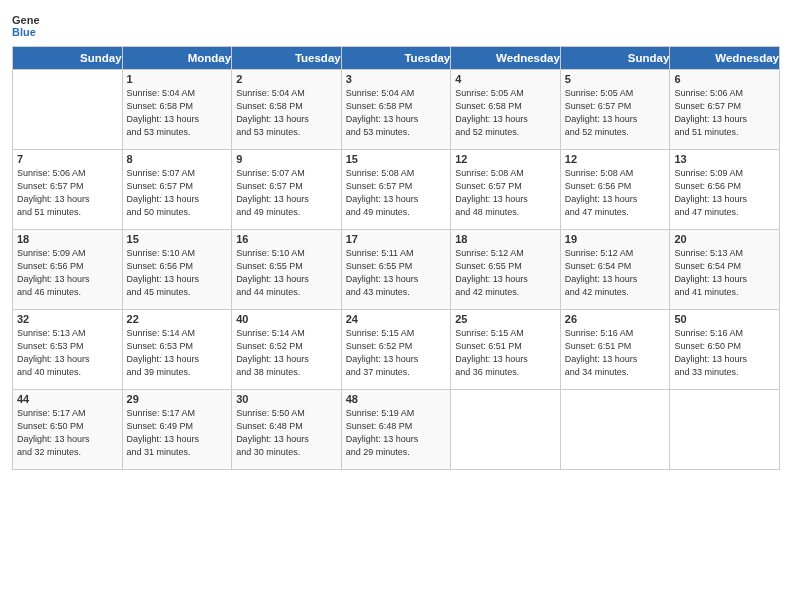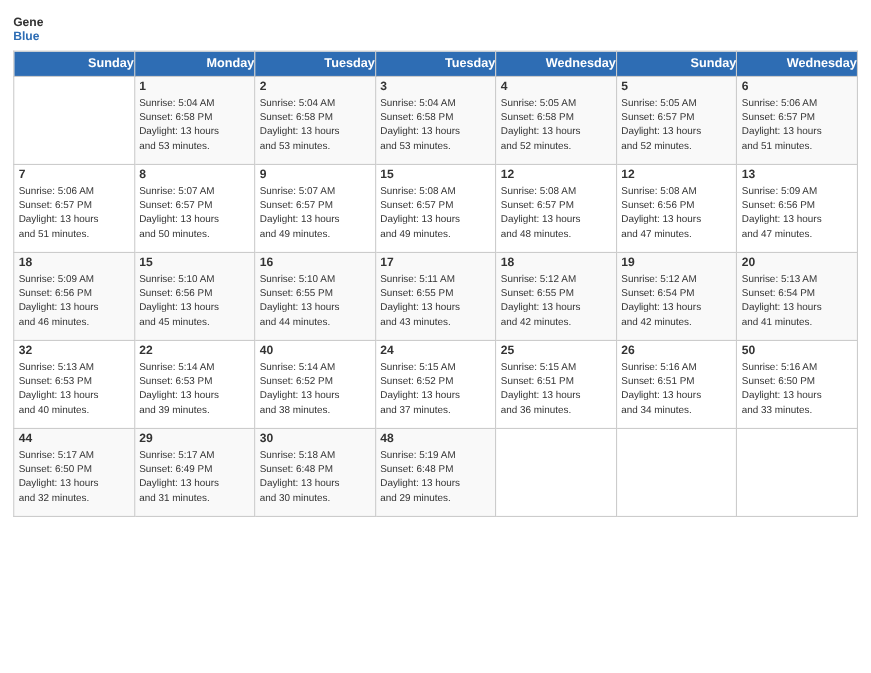--- a/index.html
+++ b/index.html
@@ -331,21 +331,21 @@
           </td>
           <td>
             <div class="day-number">29</div>
             <div class="day-info" style="white-space: pre-line;">Sunrise: 5:17 AM
 Sunset: 6:49 PM
 Daylight: 13 hours
 and 31 minutes.</div>
           </td>
           <td>
             <div class="day-number">30</div>
-            <div class="day-info" style="white-space: pre-line;">Sunrise: 5:18 AM
+            <div class="day-info" style="white-space: pre-line;">Sunrise: 5:50 AM
 Sunset: 6:48 PM
 Daylight: 13 hours
 and 30 minutes.</div>
           </td>
           <td>
             <div class="day-number">48</div>
             <div class="day-info" style="white-space: pre-line;">Sunrise: 5:19 AM
 Sunset: 6:48 PM
 Daylight: 13 hours
 and 29 minutes.</div>

